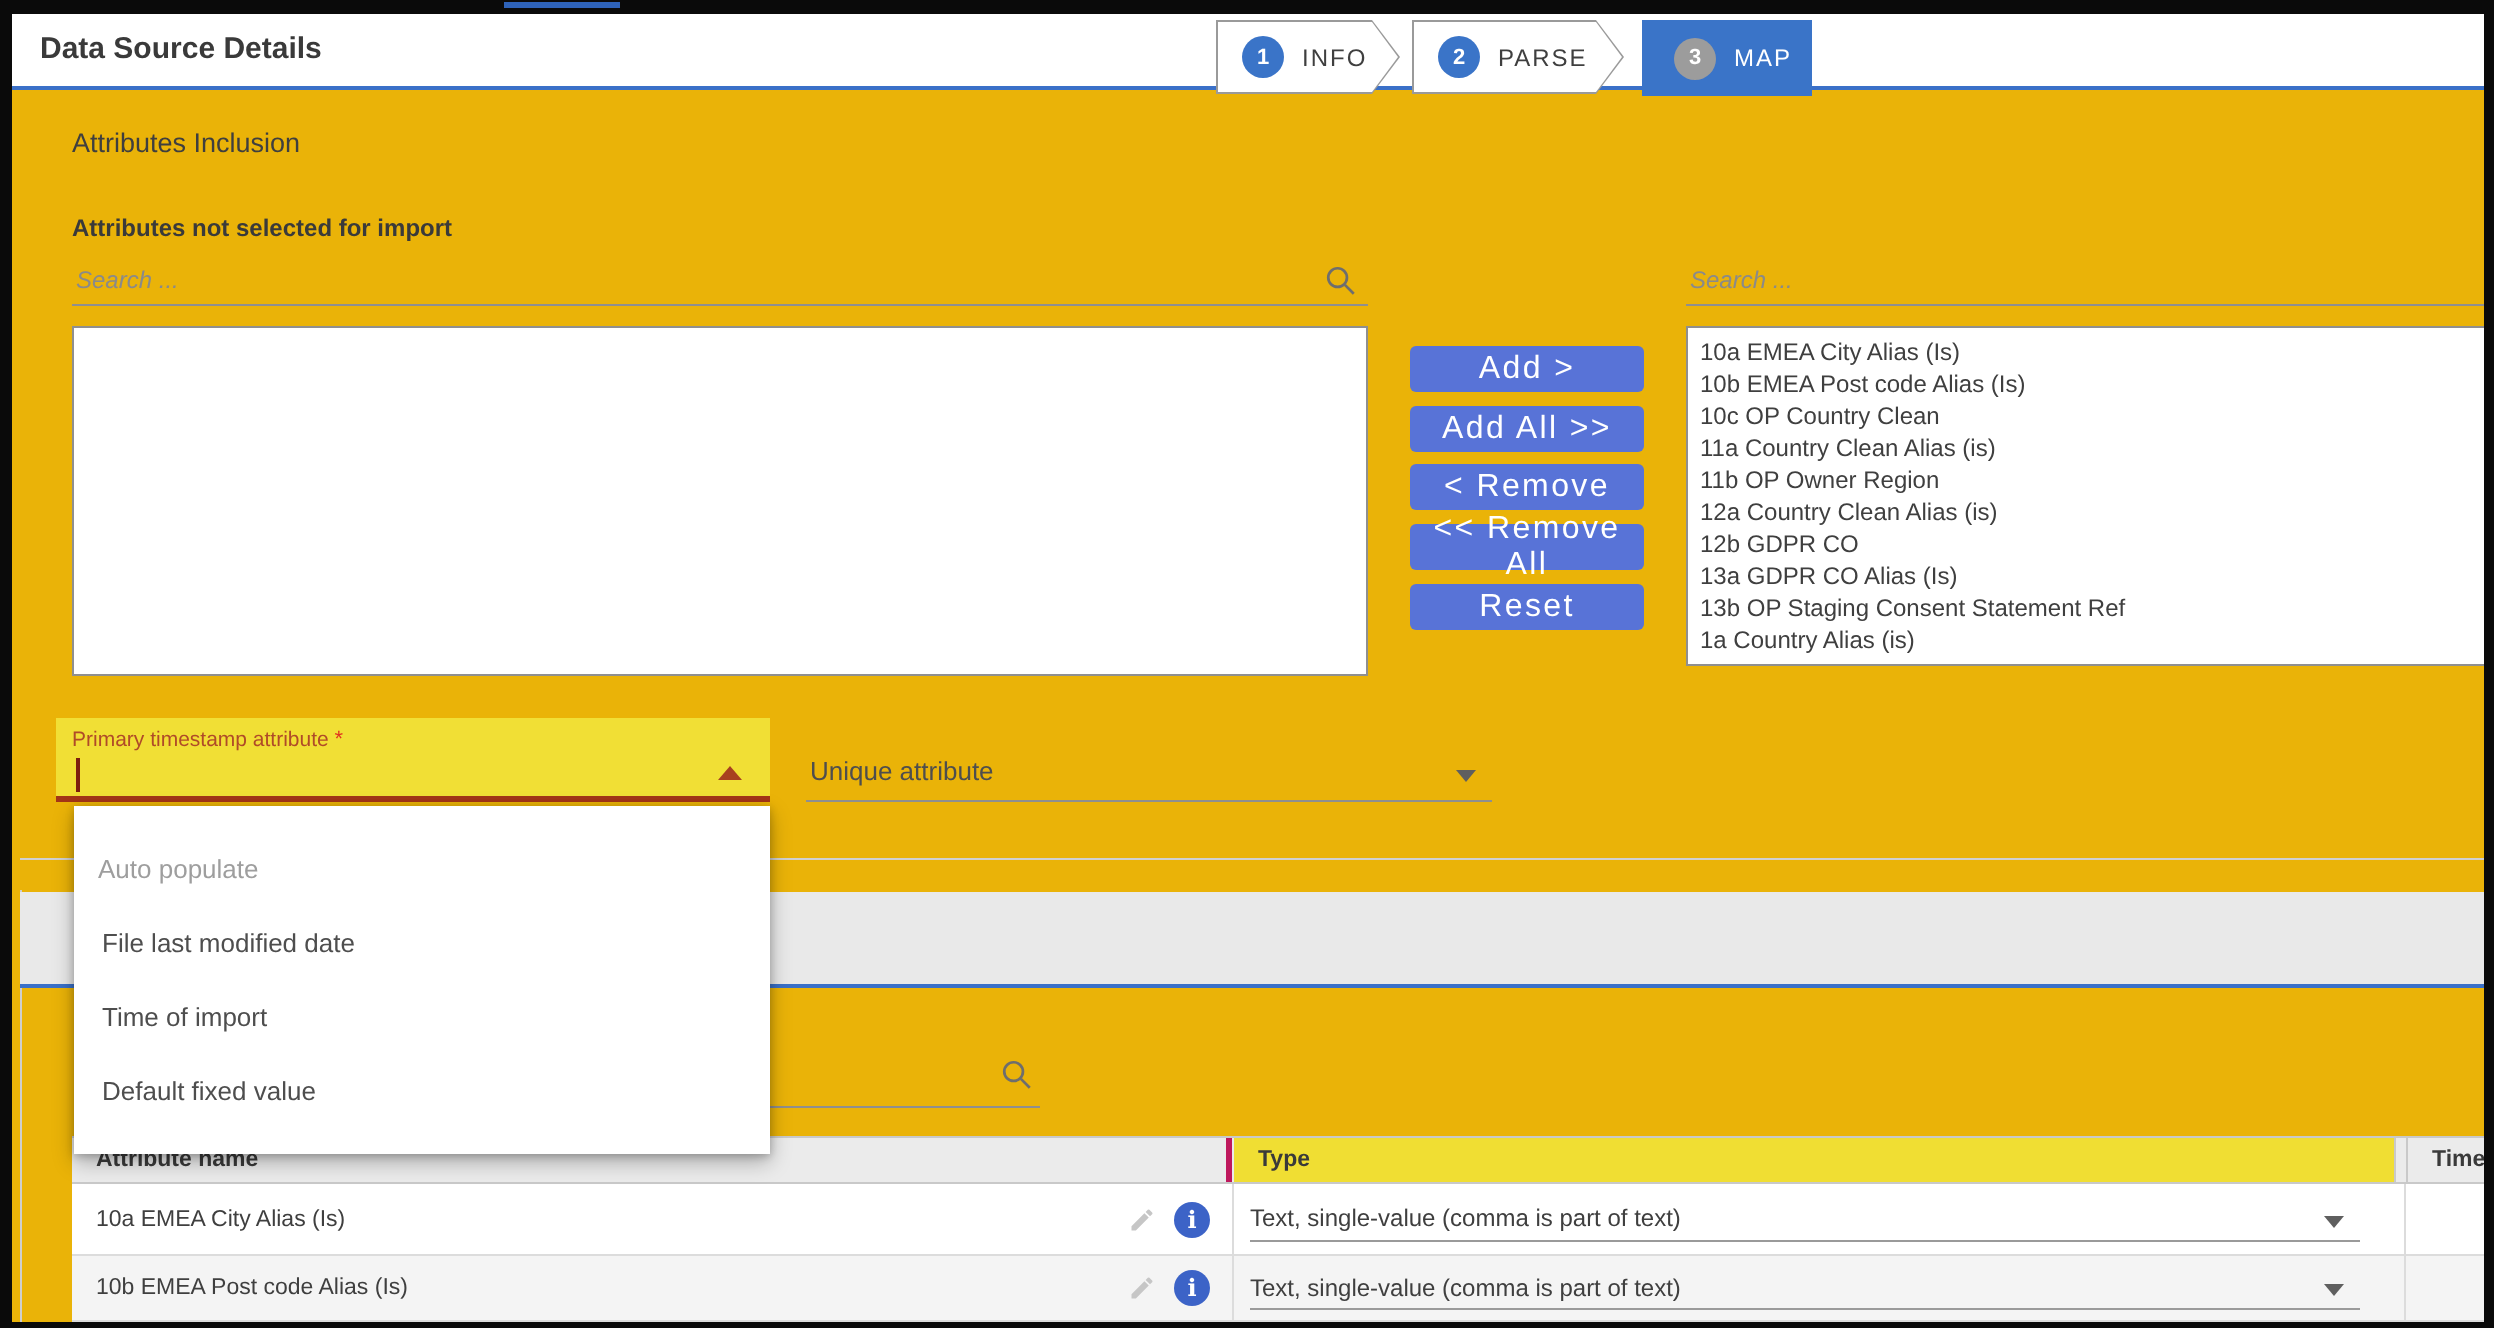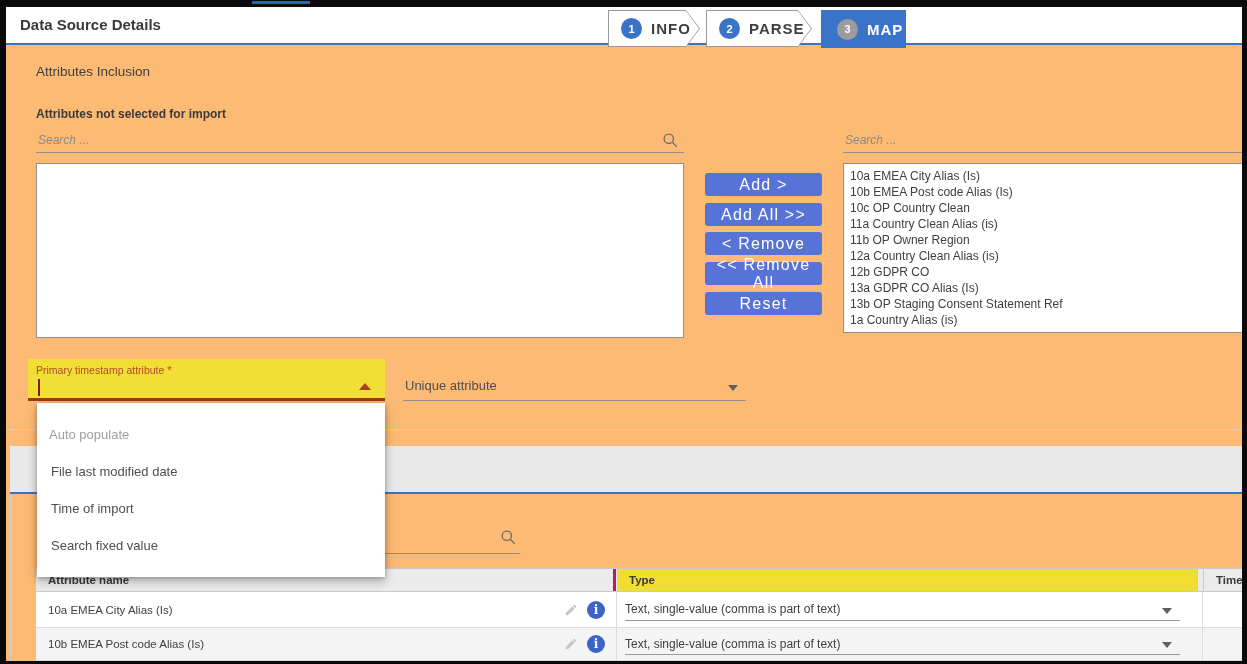--- a/index.html
+++ b/index.html
@@ -1,33 +1,33 @@
 <!DOCTYPE html>
 <html><head>
 <meta charset="utf-8">
 <style>
   * { margin:0; padding:0; box-sizing:border-box; }
   html,body { width:1247px; height:664px; background:#fff; }
   body { font-family:"Liberation Sans", sans-serif; color:#3f3f3f; }
   #root { position:relative; width:1247px; height:664px; background:#0a0a0a; overflow:hidden; }
   #topbar-accent { position:absolute; left:252px; top:1px; width:58px; height:3px; background:#2e62b8; }
-  #screen { position:absolute; left:6px; top:7px; width:1236px; height:654px; background:#fdba74; overflow:hidden; }
+  #screen { position:absolute; left:6px; top:7px; width:1236px; height:654px; background:#eab308; overflow:hidden; }
 
   
   .header { position:absolute; left:0; top:0; width:100%; height:38px; background:#fff; border-bottom:2px solid #3a70c8; z-index:5; }
   .page-title { position:absolute; left:14px; top:9px; font-size:15px; font-weight:700; color:#3a3a3a; }
   .step { position:absolute; top:3px; height:37px; }
   .step-outer { position:absolute; inset:0; background:#9a9a9a;
     clip-path:polygon(0 0, calc(100% - 14px) 0, 100% 50%, calc(100% - 14px) 100%, 0 100%); }
   .step-inner { position:absolute; inset:1px; background:#fff;
     clip-path:polygon(0 0, calc(100% - 13px) 0, 100% 50%, calc(100% - 13px) 100%, 0 100%); }
   .step-content { position:absolute; inset:0; display:flex; align-items:center; padding-left:13px; }
   .step-num { width:21px; height:21px; border-radius:50%; background:#3a74c8; color:#fff;
     font-size:11px; font-weight:700; display:flex; align-items:center; justify-content:center; flex:0 0 auto; }
-  .step-label { font-size:15px; font-weight:700; letter-spacing:1px; color:#3f3f3f; margin-left:9px; }
+  .step-label { font-size:12px; font-weight:400; letter-spacing:1px; color:#3f3f3f; margin-left:9px; }
   #step-info  { left:602px; width:92px; }
   #step-parse { left:700px; width:106px; }
   #step-map   { left:815px; width:85px; height:38px; background:#3a74c8; }
   #step-map .step-num { background:#9c9c9c; }
   #step-map .step-label { color:#fff; }
   #step-map .step-content { padding-left:16px; }
 
   
   .section-title { position:absolute; left:30px; top:57px; font-size:13.5px; color:#3f3f3f; }
   .panel-label { position:absolute; font-size:12px; font-weight:700; color:#3a3a3a; white-space:nowrap; }
@@ -222,17 +222,17 @@
         <span>Text, single-value (comma is part of text)</span>
         <div class="tri-down"></div>
       </div>
       <div class="col-line" style="left:1166px;"></div>
     </div>
 
     <div class="menu">
       <div class="menu-item disabled">Auto populate</div>
       <div class="menu-item">File last modified date</div>
       <div class="menu-item">Time of import</div>
-      <div class="menu-item">Search fixed value</div>
+      <div class="menu-item">Default fixed value</div>
     </div>
 
   </div>
 </div>
 
 </body></html>

